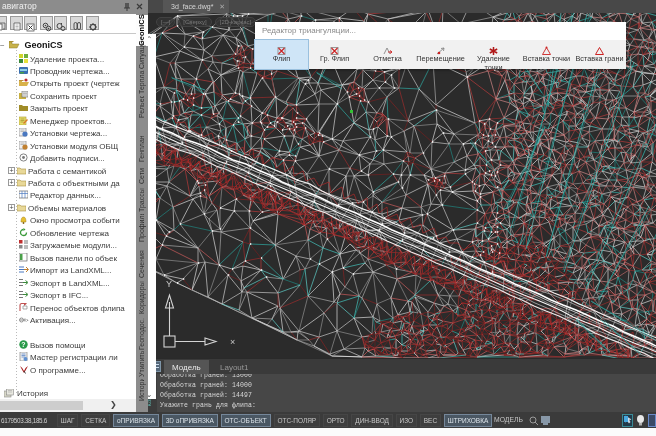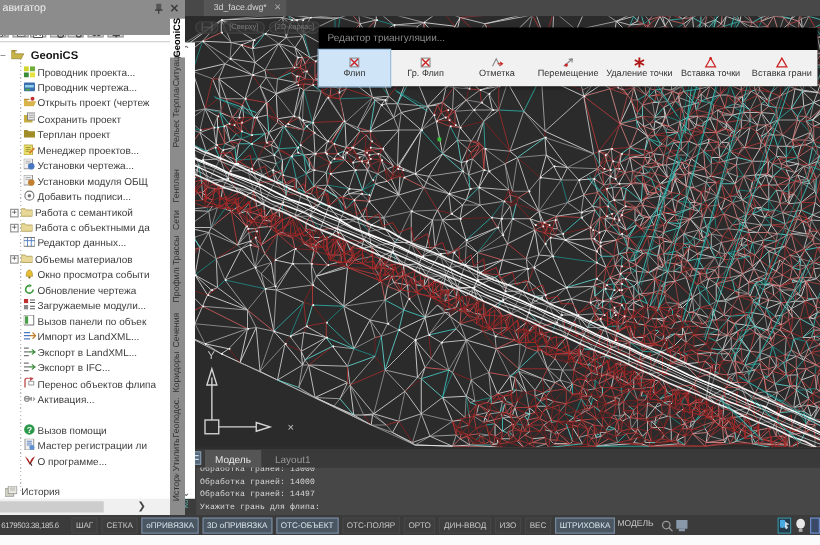--- a/index.html
+++ b/index.html
@@ -6,21 +6,21 @@
 
 #tabbar{position:absolute;left:148px;top:0;width:508px;height:13px;background:#484848}
 #dtab{position:absolute;left:15px;top:0;width:66px;height:13px;background:#565656;color:#d6d6d6;font-size:7px;line-height:13px;padding-left:8px}
 #dtab .x{position:absolute;right:4px;top:0;color:#a8a8a8;font-size:7px}
 #canvas{position:absolute;left:148px;top:13px;width:508px;height:345px;background:#2b2b2b;overflow:hidden}
 #vpills{position:absolute;left:8px;top:4px;color:#787878;font-size:6px;display:flex;gap:3px}
 #vpills span{background:#343434c8;border:1px solid #424242;border-radius:5px;padding:0 4px;line-height:8px;height:10px}
 
 #ucs{position:absolute;left:10px;top:266px}
 
-#ftb{position:absolute;left:107px;top:9px;width:399px;height:47px;background:#000000;box-shadow:0 1px 3px rgba(0,0,0,.4)}
+#ftb{position:absolute;left:107px;top:9px;width:371px;height:47px;background:#ffffff;box-shadow:0 1px 3px rgba(0,0,0,.4)}
 #ftb .title{color:#8a8a8a;font-size:8px;padding:4px 0 0 7px;height:18px}
 #ftbrow{position:absolute;left:0;top:18px;right:0;bottom:0;background:#f1f1f1;display:flex}
 .tbtn{width:57.3px;height:29px;text-align:center;padding-top:2px}
 .tbtn.active{background:#cfe5f7;outline:1px solid #9ac0de}
 .tbi{height:12px}
 .tbl{font-size:7.3px;color:#333}
 
 #mtabs{position:absolute;left:148px;top:358px;width:508px;height:16px;background:#3a3a3a;border-top:1px solid #2a2a2a}
 #mticon{position:absolute;left:2px;top:2px;width:11px;height:11px;background:#56687a;border:1px solid #7e95a8}
 #mticon i{display:block;border-top:1px solid #cde;margin:2px 1px}
@@ -37,21 +37,21 @@
 #status{position:absolute;left:0;top:412px;width:656px;height:16px;background:#3b3b3b;display:flex;align-items:center;color:#c8c8c8;font-size:6.8px}
 #coords{width:57px;padding-left:1px;font-size:6.3px;color:#d0d0d0;letter-spacing:-0.3px}
 .sbtn{height:13px;line-height:12px;padding:0 2.8px;margin-right:3px;border:1px solid #464646;background:#3e3e3e;font-size:6.5px}
 .sbtn.on{background:#4a5763;border-color:#75879a;color:#dde4ea}
 #modlbl{position:absolute;left:494px;top:4px;font-size:6.8px}
 #sright{position:absolute;right:0;top:0;height:16px;display:flex;align-items:center}
 .sic{width:11px;height:13px;margin-right:2px;position:relative}
 #bwhite{position:absolute;left:0;top:428px;width:656px;height:8px;background:#fbfbfb}
 
 #nav{position:absolute;left:0;top:0;width:148px;height:412px;background:#fff}
-#ntitle{position:absolute;left:0;top:0;width:148px;height:28px;background:#8c8c8c;color:#f0f0f0;font-size:8.5px;line-height:13px;padding-left:2px}
+#ntitle{position:absolute;left:0;top:0;width:148px;height:14px;background:#8c8c8c;color:#f0f0f0;font-size:8.5px;line-height:13px;padding-left:2px}
 
 #ntools{position:absolute;left:0;top:13px;width:136px;height:21px;background:#fff;border-bottom:1px solid #c8c8c8}
 .pbtn{position:absolute;top:3px;width:13px;height:14px;background:#d8d8d8;border:1px solid #9a9a9a;padding:1px}
 #tree{position:absolute;left:0;top:34px;width:156px;height:365px;background:#fff;overflow:hidden}
 #groot{position:absolute;left:0;height:12px;white-space:nowrap}
 .trow{position:absolute;left:19px;height:12px;white-space:nowrap}
 .pbox{display:inline-block;width:7px;height:7px;border:1px solid #999;color:#444;font-size:7px;line-height:5px;text-align:center;margin-right:2px;background:#fff;vertical-align:1px}
 .ticon{display:inline-block;width:11px;vertical-align:-1px}
 .tlabel{font-size:8px;color:#3c3c3c}
 .treeline{position:absolute;left:16px;top:10px;width:1px;height:350px;background:repeating-linear-gradient(#bbb 0 1px,transparent 1px 3px)}
@@ -261,39 +261,39 @@
         <svg width="11" height="10" style="vertical-align:-1px">
             <path d="M0 3 L0 9 L8 9 L10 5 L3 5 L3 3 Z" fill="#c8b24a" stroke="#8a7a2a" stroke-width="0.5"></path>
             <path d="M0 2 L4 2 L5 3 L0 3 Z" fill="#a89038"></path>
           </svg>
         <span style="font-size:9px;font-weight:bold;color:#111">GeoniCS</span></div>
       <div class="trow" style="top:13.5px;left:19px"><span class="ticon"><svg width="9" height="9">
               <rect x="0" y="0" width="4" height="4" fill="#cfd42a"></rect>
               <rect x="5" y="0" width="4" height="4" fill="#6fae3a"></rect>
               <rect x="0" y="5" width="4" height="4" fill="#3a8a3a"></rect>
               <rect x="5" y="5" width="4" height="4" fill="#e6e03a"></rect>
-            </svg></span><span class="tlabel">Проводник проекта...</span></div>
+            </svg></span><span class="tlabel">Удаление проекта...</span></div>
         <div class="trow" style="top:25.9px;left:19px"><span class="ticon"><svg width="9" height="9">
               <rect x="0" y="1" width="9" height="7" rx="1" fill="#3a6fb0"></rect>
               <rect x="1" y="3" width="7" height="2" fill="#8fd0e8"></rect>
               <rect x="1" y="6" width="4" height="1.5" fill="#4aa04a"></rect>
             </svg></span><span class="tlabel">Проводник чертежа...</span></div>
         <div class="trow" style="top:38.4px;left:19px"><span class="ticon"><svg width="10" height="9">
               <path d="M0 3 L0 8 L8 8 L10 4 L3 4 L3 3 Z" fill="#d8b24a"></path>
               <path d="M0 2 L4 2 L5 3 L0 3 Z" fill="#b89038"></path>
               <circle cx="7" cy="2" r="1.6" fill="#c03030"></circle>
             </svg></span><span class="tlabel">Открыть проект (чертеж</span></div>
         <div class="trow" style="top:50.8px;left:19px"><span class="ticon"><svg width="9" height="9">
               <rect x="0" y="2" width="7" height="6" fill="#c8b040"></rect>
               <rect x="3" y="0" width="6" height="6" fill="#e8e8e8" stroke="#777" stroke-width="0.7"></rect>
               <path d="M4 1h4M4 2.5h4M4 4h4" stroke="#999" stroke-width="0.6"></path>
             </svg></span><span class="tlabel">Сохранить проект</span></div>
         <div class="trow" style="top:63.3px;left:19px"><span class="ticon"><svg width="9" height="9">
               <path d="M0 2 L3 2 L4 3 L9 3 L9 8 L0 8 Z" fill="#a08c28"></path>
-            </svg></span><span class="tlabel">Терплан проект</span></div>
+            </svg></span><span class="tlabel">Закрыть проект</span></div>
         <div class="trow" style="top:75.8px;left:19px"><span class="ticon"><svg width="9" height="9">
               <rect x="0" y="1" width="7" height="8" fill="#e8e06a" stroke="#a89830" stroke-width="0.6"></rect>
               <path d="M1.5 3h4M1.5 4.5h4M1.5 6h3" stroke="#907c20" stroke-width="0.6"></path>
               <path d="M5 8 L9 4 L8 3 L4 7 Z" fill="#d87828"></path>
             </svg></span><span class="tlabel">Менеджер проектов...</span></div>
         <div class="trow" style="top:88.2px;left:19px"><span class="ticon"><svg width="9" height="9">
               <rect x="0" y="0" width="7" height="8" fill="#f0f0f0" stroke="#888" stroke-width="0.7"></rect>
               <circle cx="6" cy="6" r="2.6" fill="#4a78c0"></circle>
               <path d="M1.5 2h4M1.5 3.5h4" stroke="#999" stroke-width="0.6"></path>
             </svg></span><span class="tlabel">Установки чертежа...</span></div>

